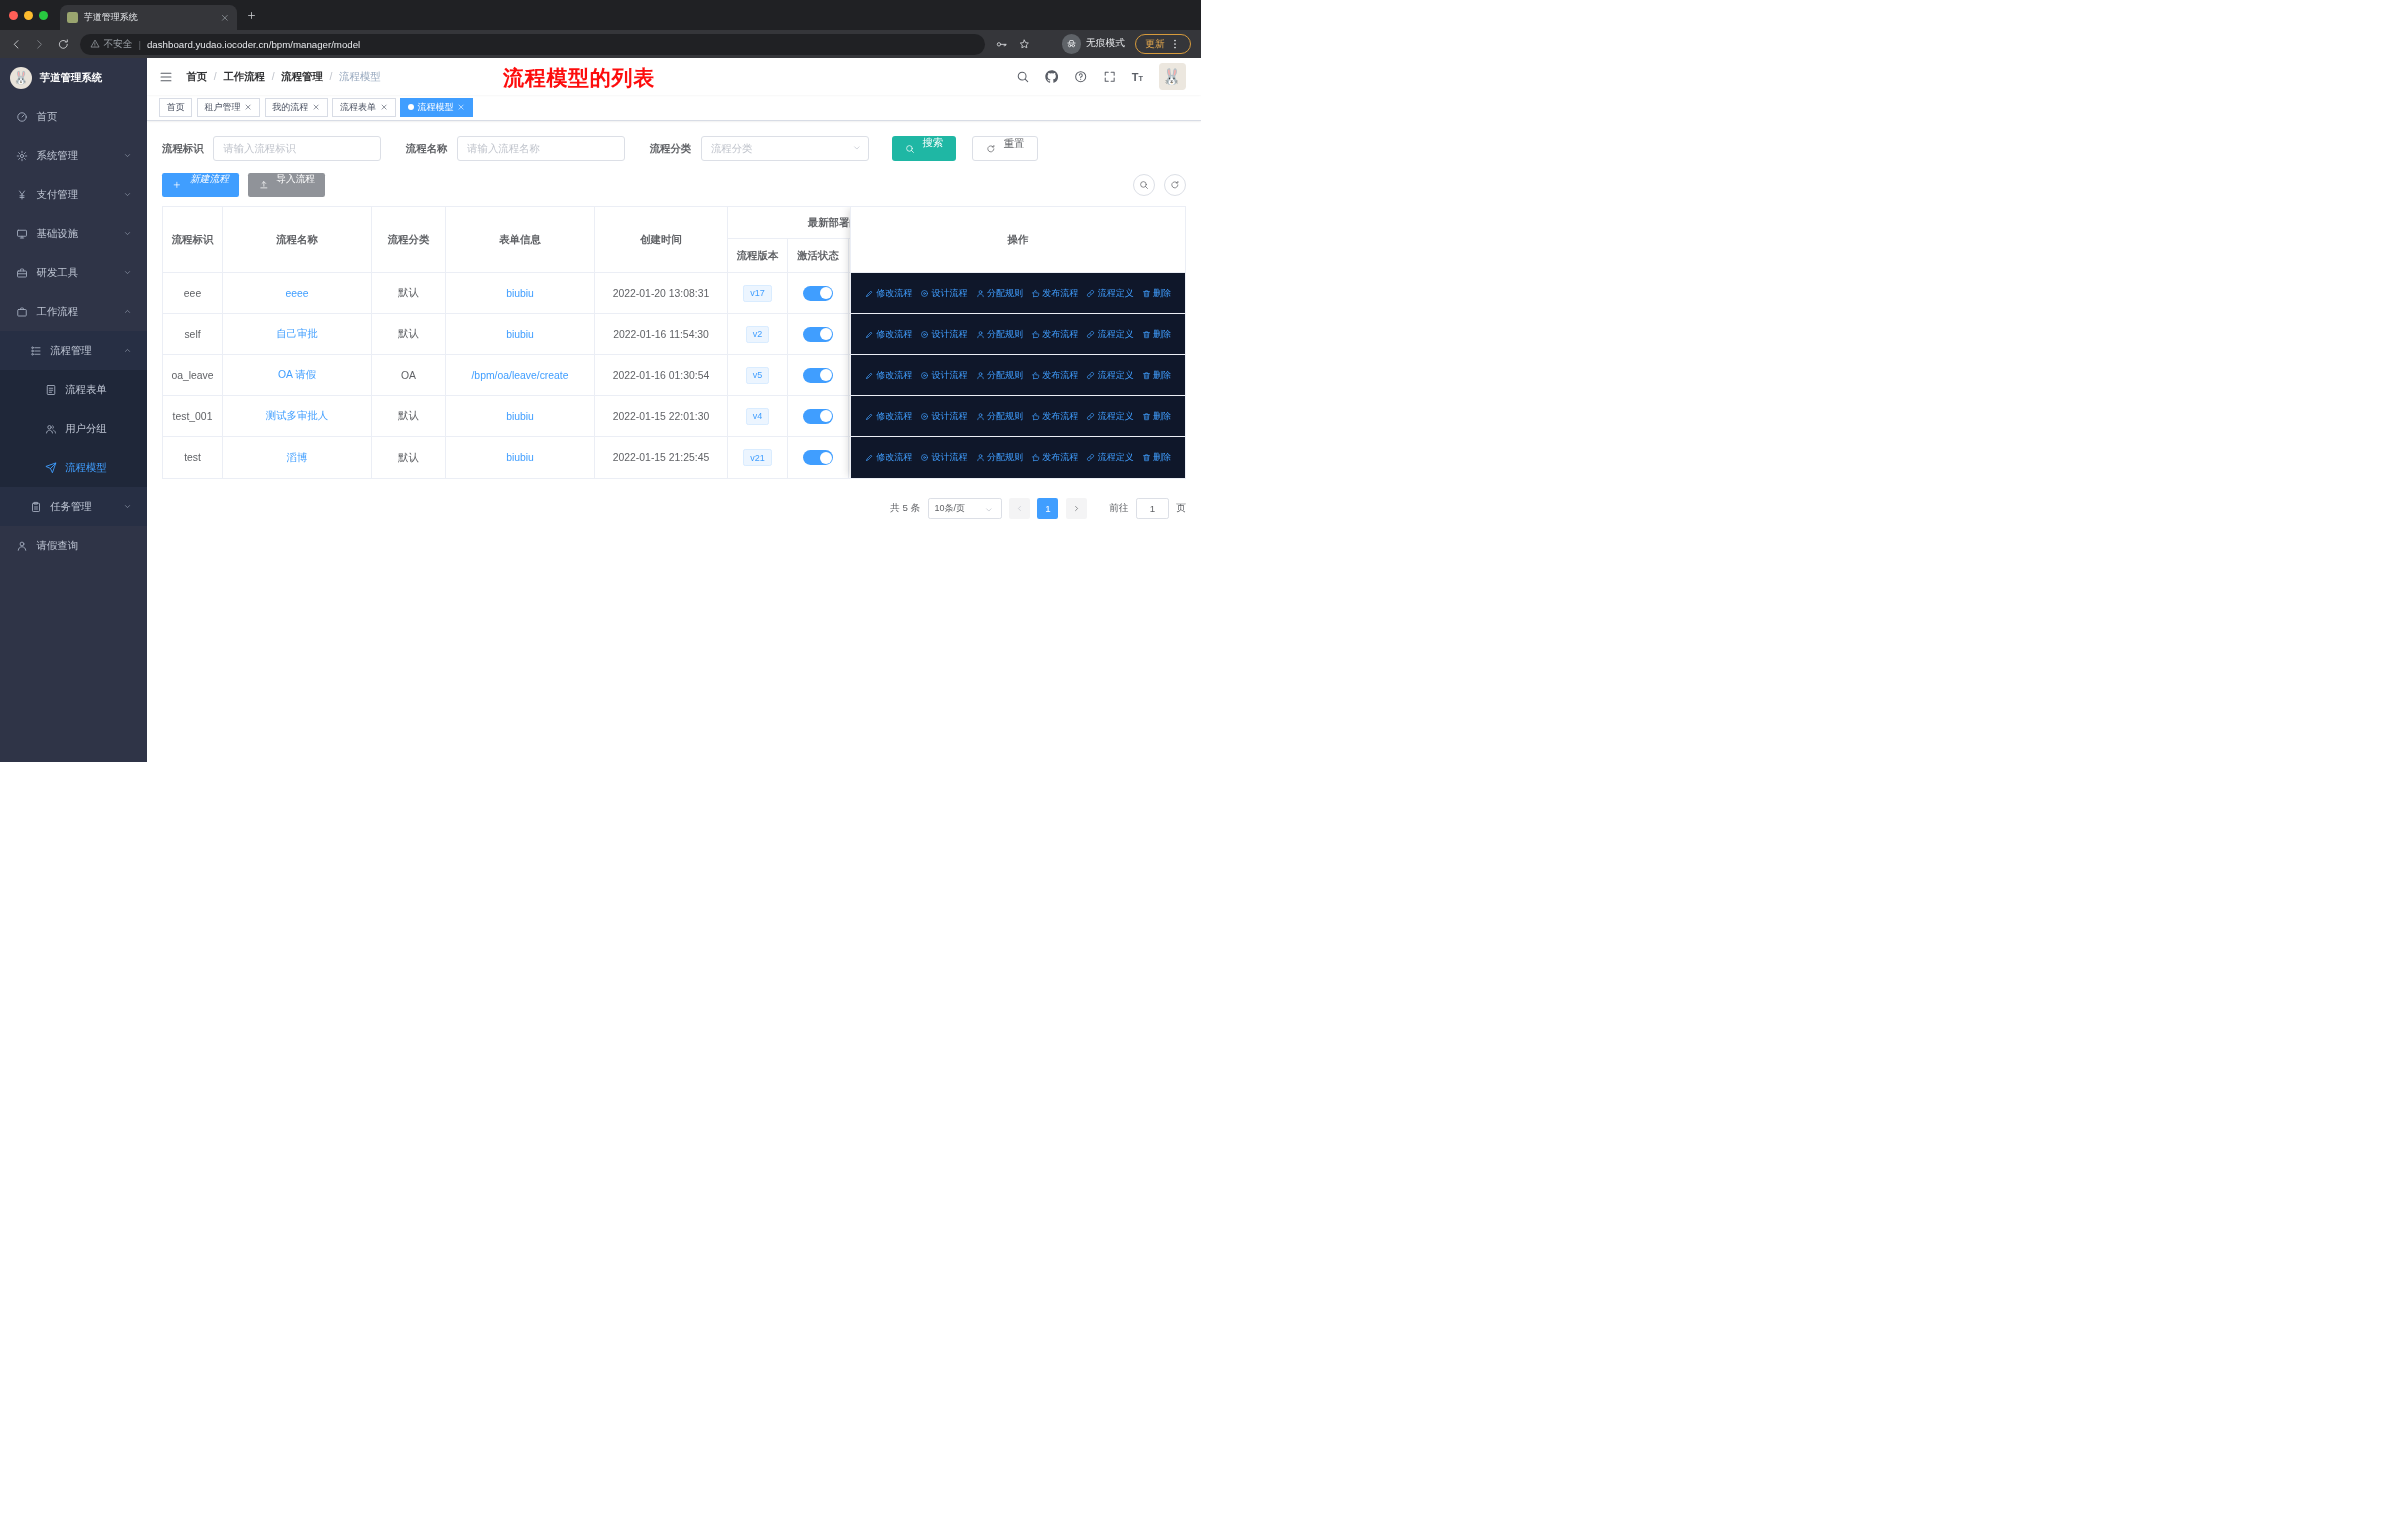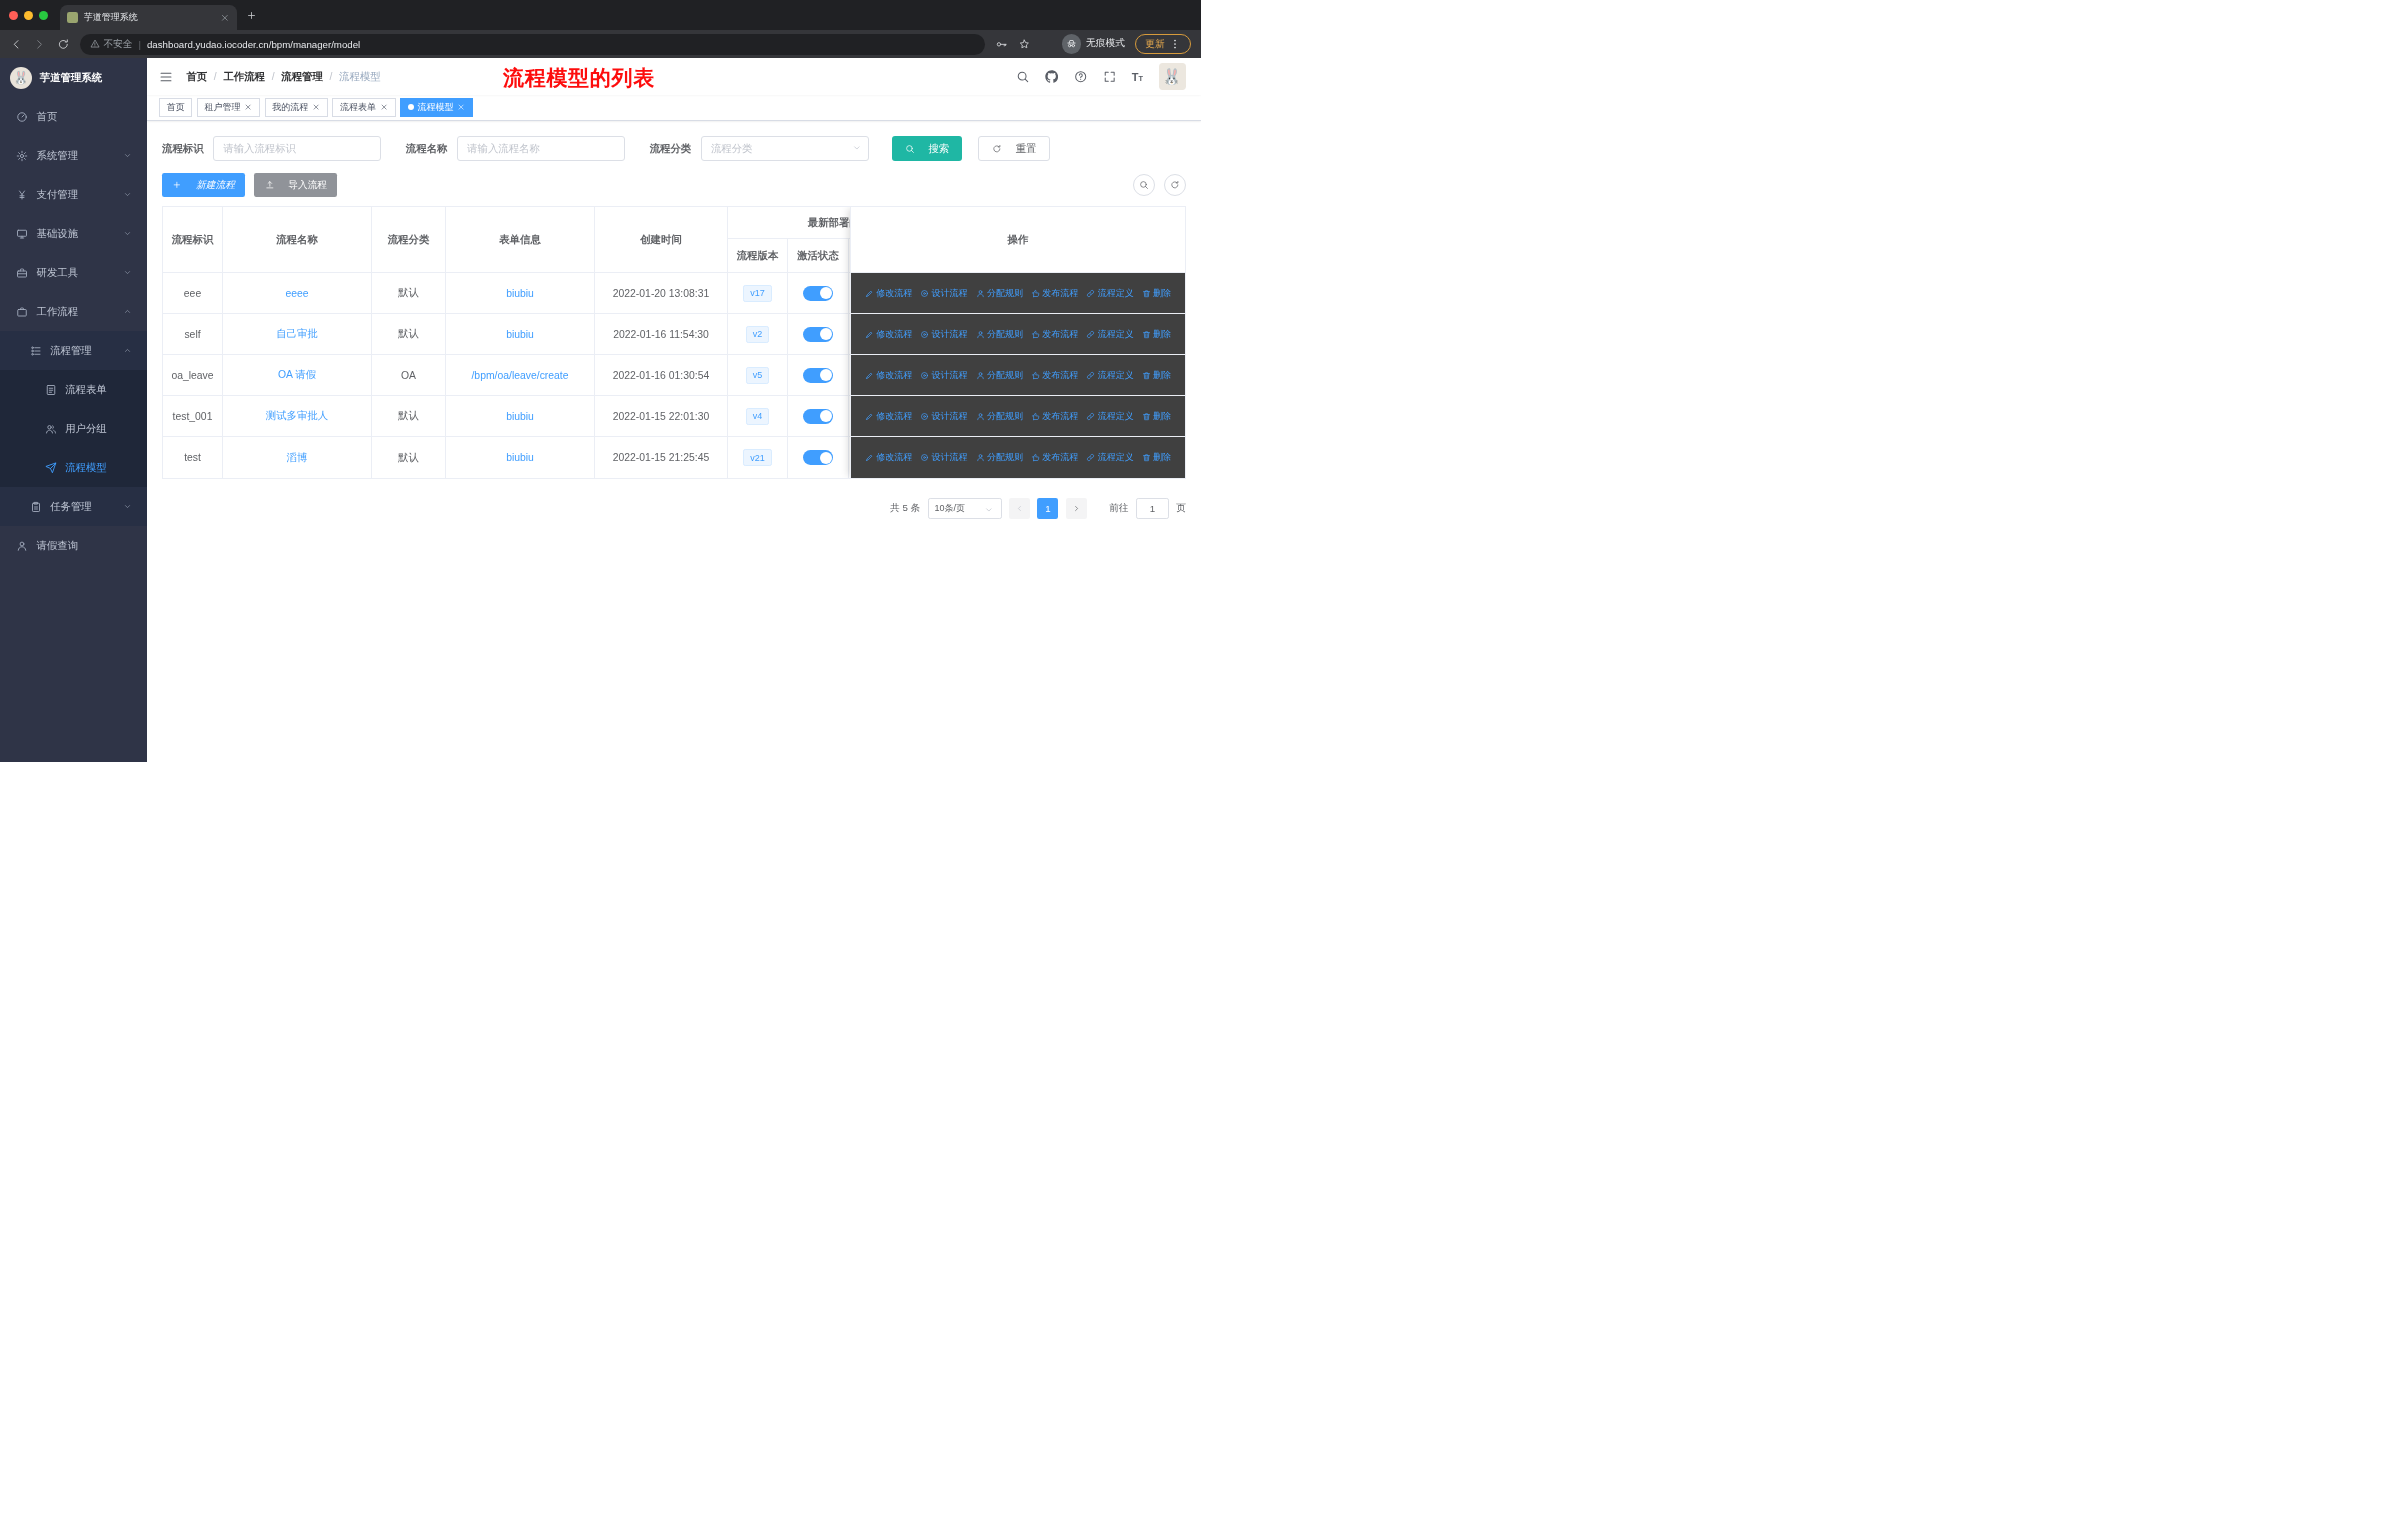--- a/index.html
+++ b/index.html
@@ -67,21 +67,21 @@
   .tag .tag-x { font-size:8.2px; }
 
   
   .content { flex:1; background:#fff; padding:15px 15px 0 15px; position:relative; }
   .filter-row { display:flex; align-items:center; margin-bottom:12px; }
   .f-label { font-size:10.4px; font-weight:700; color:#606266; margin-right:9.7px; white-space:nowrap; }
   .f-field { position:relative; margin-right:24.6px; }
   .f-input { width:168px; height:25px; border:0.7px solid #dcdfe6; border-radius:3px; padding:0 9px; font-size:10.4px; color:#606266; outline:none; background:#fff; }
   .f-input::placeholder { color:#c0c4cc; }
   .f-chev { position:absolute; right:7.4px; top:7.4px; font-size:9.7px; color:#c0c4cc; pointer-events:none; }
-  .btn { display:inline-flex; align-items:center; gap:14px; height:25px; border:none; border-radius:3px; font-size:10.4px; padding:0 12.7px; cursor:pointer; }
+  .btn { display:inline-flex; gap:8px; height:25px; border:none; border-radius:3px; font-size:10.4px; padding:0 12.7px; cursor:pointer; }
   .btn .icon { font-size:9.7px; }
   .btn-search { background:#1fb7a4; color:#fff; margin-left:-1.5px; }
   .btn-reset { background:#fff; color:#606266; border:0.7px solid #dcdfe6; margin-left:16.4px; }
   .btns-row { display:flex; align-items:center; margin-bottom:9px; }
   .btn-sm { height:24px; font-size:9.7px; padding:0 10.4px; border-radius:2.2px; }
   .btn-create { background:#409eff; color:#fff;font-style:italic; }
   .btn-import { background:#909399; color:#fff; margin-left:9px; }
   .circ { width:22px; height:22px; border-radius:50%; border:0.7px solid #dcdfe6; background:#fff; color:#606266; display:flex; align-items:center; justify-content:center; font-size:9.7px; cursor:pointer; }
   .circ + .circ { margin-left:9px; }
   .btns-spacer { margin-left:auto; display:flex; }
@@ -98,21 +98,21 @@
   .t-row:last-child { border-bottom:none; }
   .td { display:flex; align-items:center; justify-content:center; border-right:0.7px solid #ebeef5; padding:0 4.5px; overflow:hidden; white-space:nowrap; }
   .td.filler { border-right:none; }
   .td.link { color:#409eff; cursor:pointer; }
   .vtag { background:#ecf5ff; border:0.7px solid #d9ecff; color:#409eff; border-radius:2.2px; font-size:9px; padding:1.5px 6px; line-height:12px; }
   .switch { width:30px; height:15px; border-radius:7.4px; background:#409eff; position:relative; cursor:pointer; }
   .switch::after { content:''; position:absolute; top:1.5px; right:1.5px; width:12px; height:12px; border-radius:50%; background:#fff; }
 
   .fx { position:absolute; top:0; right:0; width:335px; height:100%; background:#fff; box-shadow:-4.5px 0 7.4px -2.2px rgba(0,0,0,.15); }
   .fx-head { height:66px; border-bottom:0.7px solid #ebeef5; border-left:0.7px solid #ebeef5; display:flex; align-items:center; justify-content:center; font-weight:700; color:#606266; background:#fff; }
-  .fx-row { height:41px; border-bottom:0.7px solid #ebeef5; border-left:0.7px solid #ebeef5; display:flex; align-items:center; justify-content:center; gap:8.2px; background:#404040; }
+  .fx-row { height:41px; border-bottom:0.7px solid #ebeef5; border-left:0.7px solid #ebeef5; display:flex; align-items:center; justify-content:center; gap:8.2px; background:#0f172a; }
   .fx-row:last-child { border-bottom:none; }
   .act { display:inline-flex; align-items:center; gap:2.2px; color:#409eff; font-size:9px; cursor:pointer; white-space:nowrap; }
   .act .icon { font-size:9px; }
 
   
   .pager { display:flex; align-items:center; justify-content:flex-end; gap:7.4px; margin-top:19.4px; font-size:9.7px; color:#606266; }
   .pg-size { position:relative; width:74px; height:21px; border:0.7px solid #dcdfe6; border-radius:2.2px; display:flex; align-items:center; padding:0 18px 0 6px; font-size:9px; color:#606266; cursor:pointer; }
   .pg-size .f-chev { top:5.2px; }
   .pg-btn { width:21px; height:21px; border-radius:2.2px; background:#f4f4f5; display:flex; align-items:center; justify-content:center; font-size:9px; color:#606266; cursor:pointer; }
   .pg-btn.disabled { color:#c0c4cc; }

